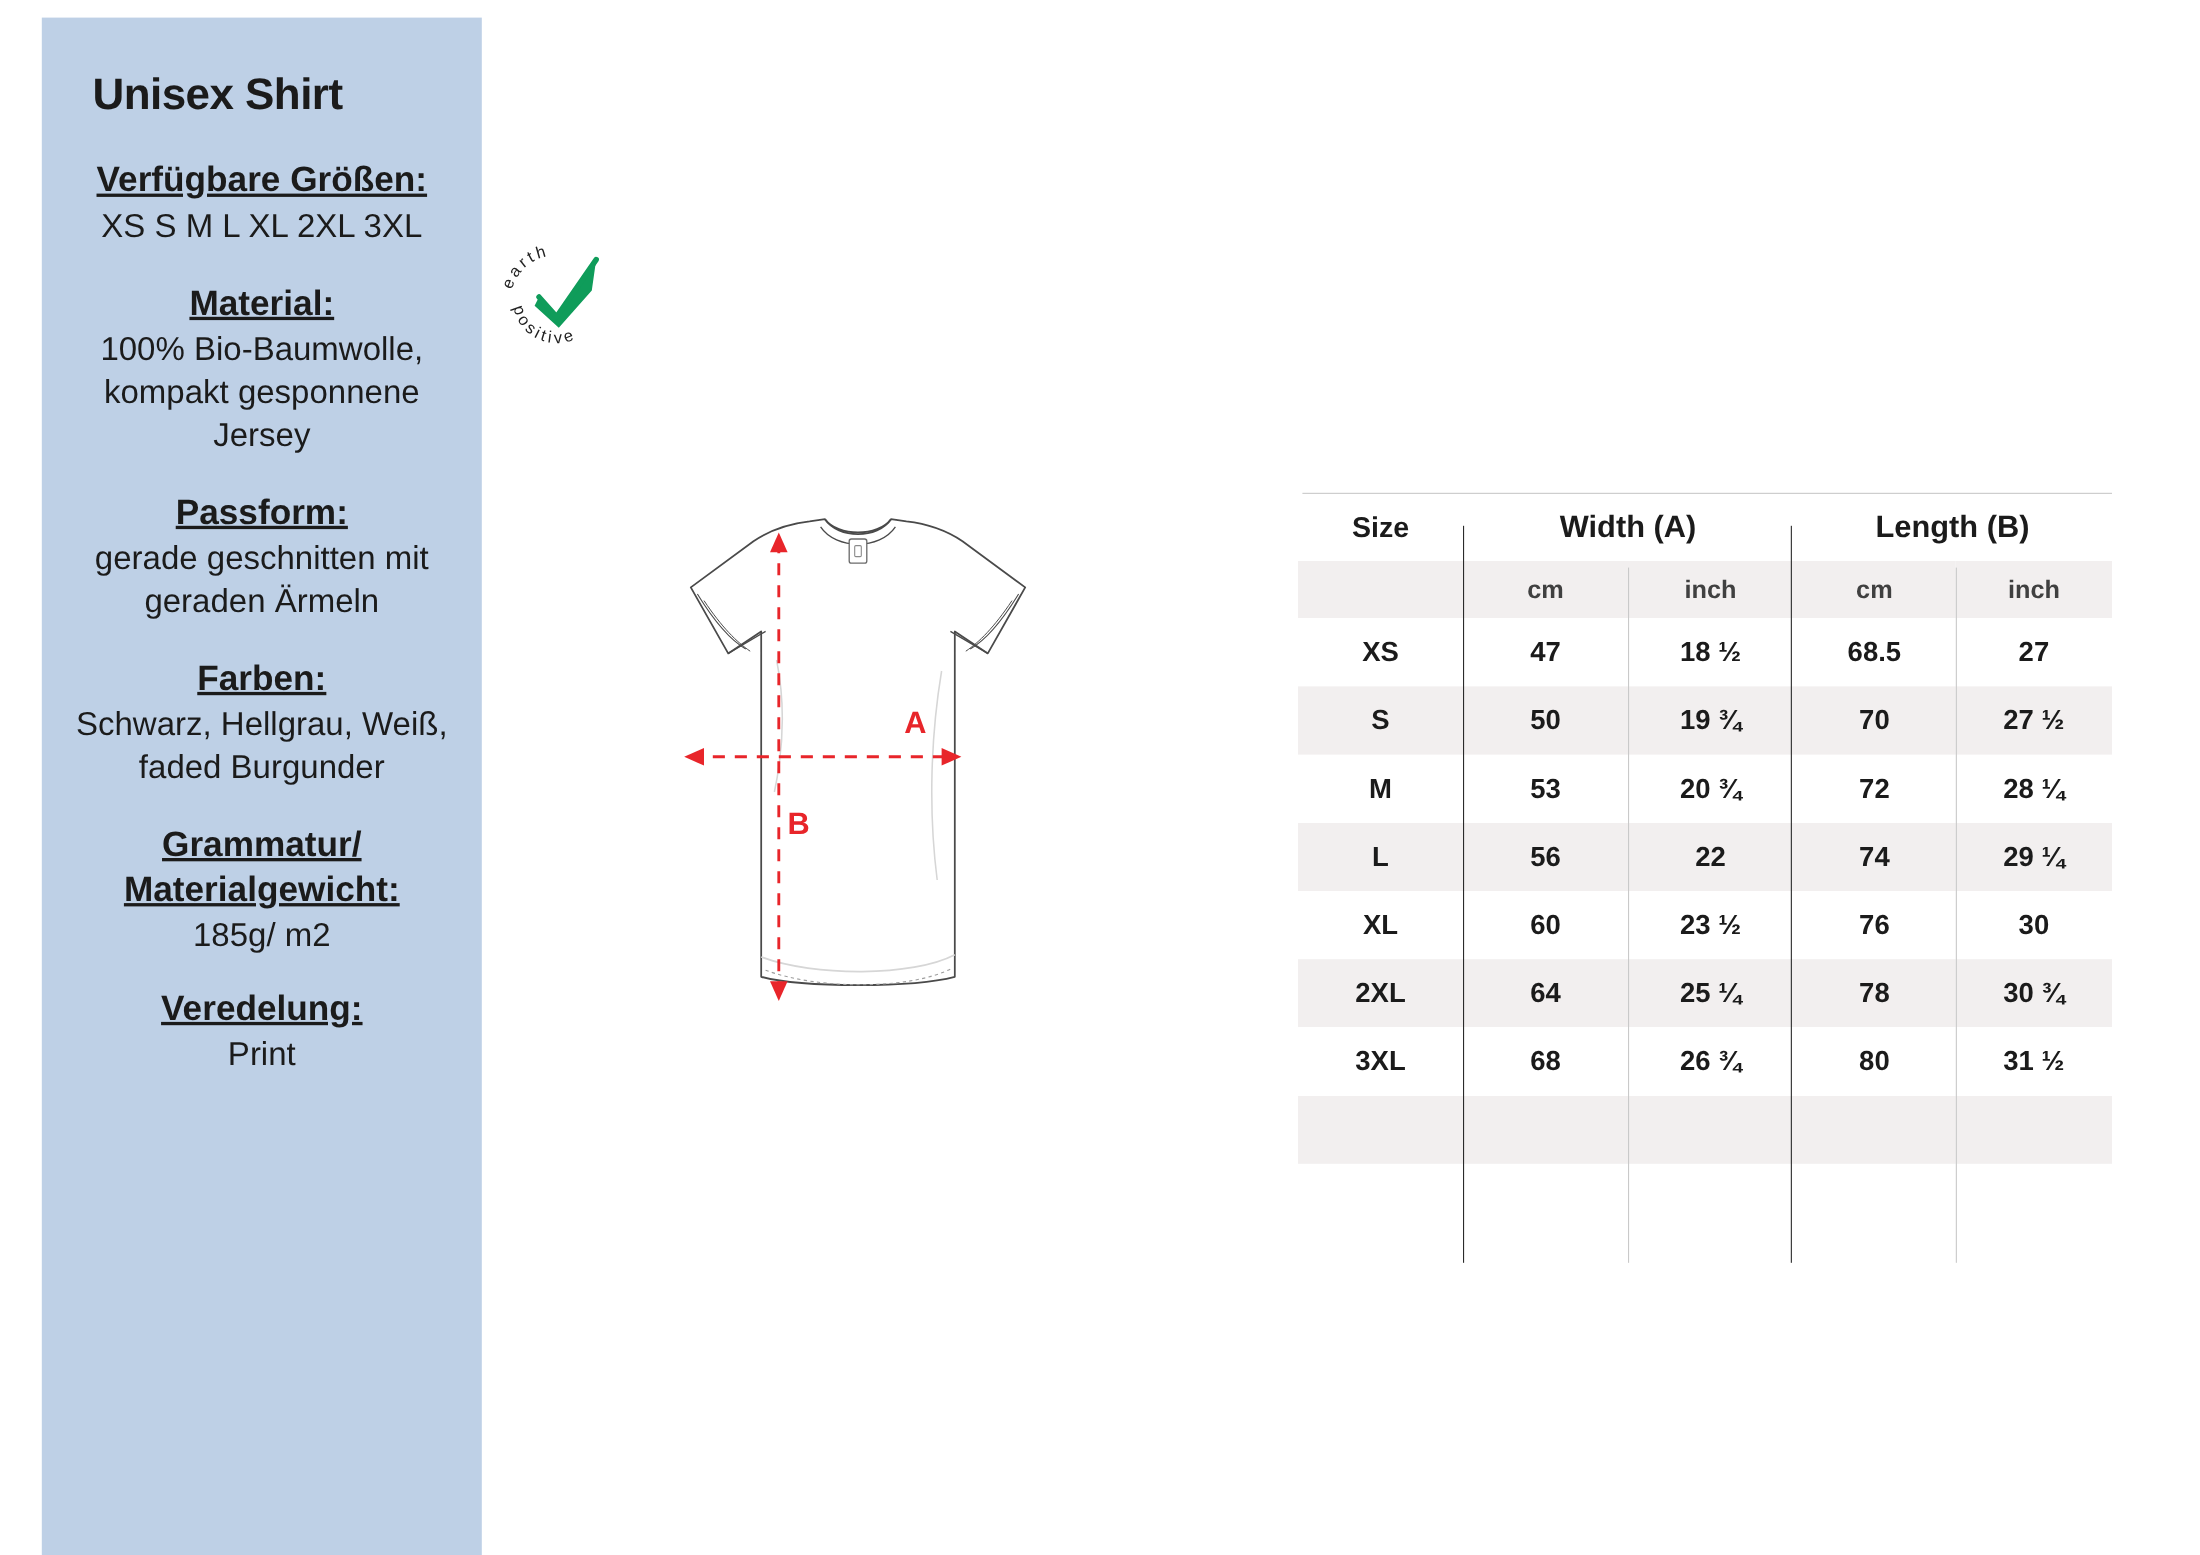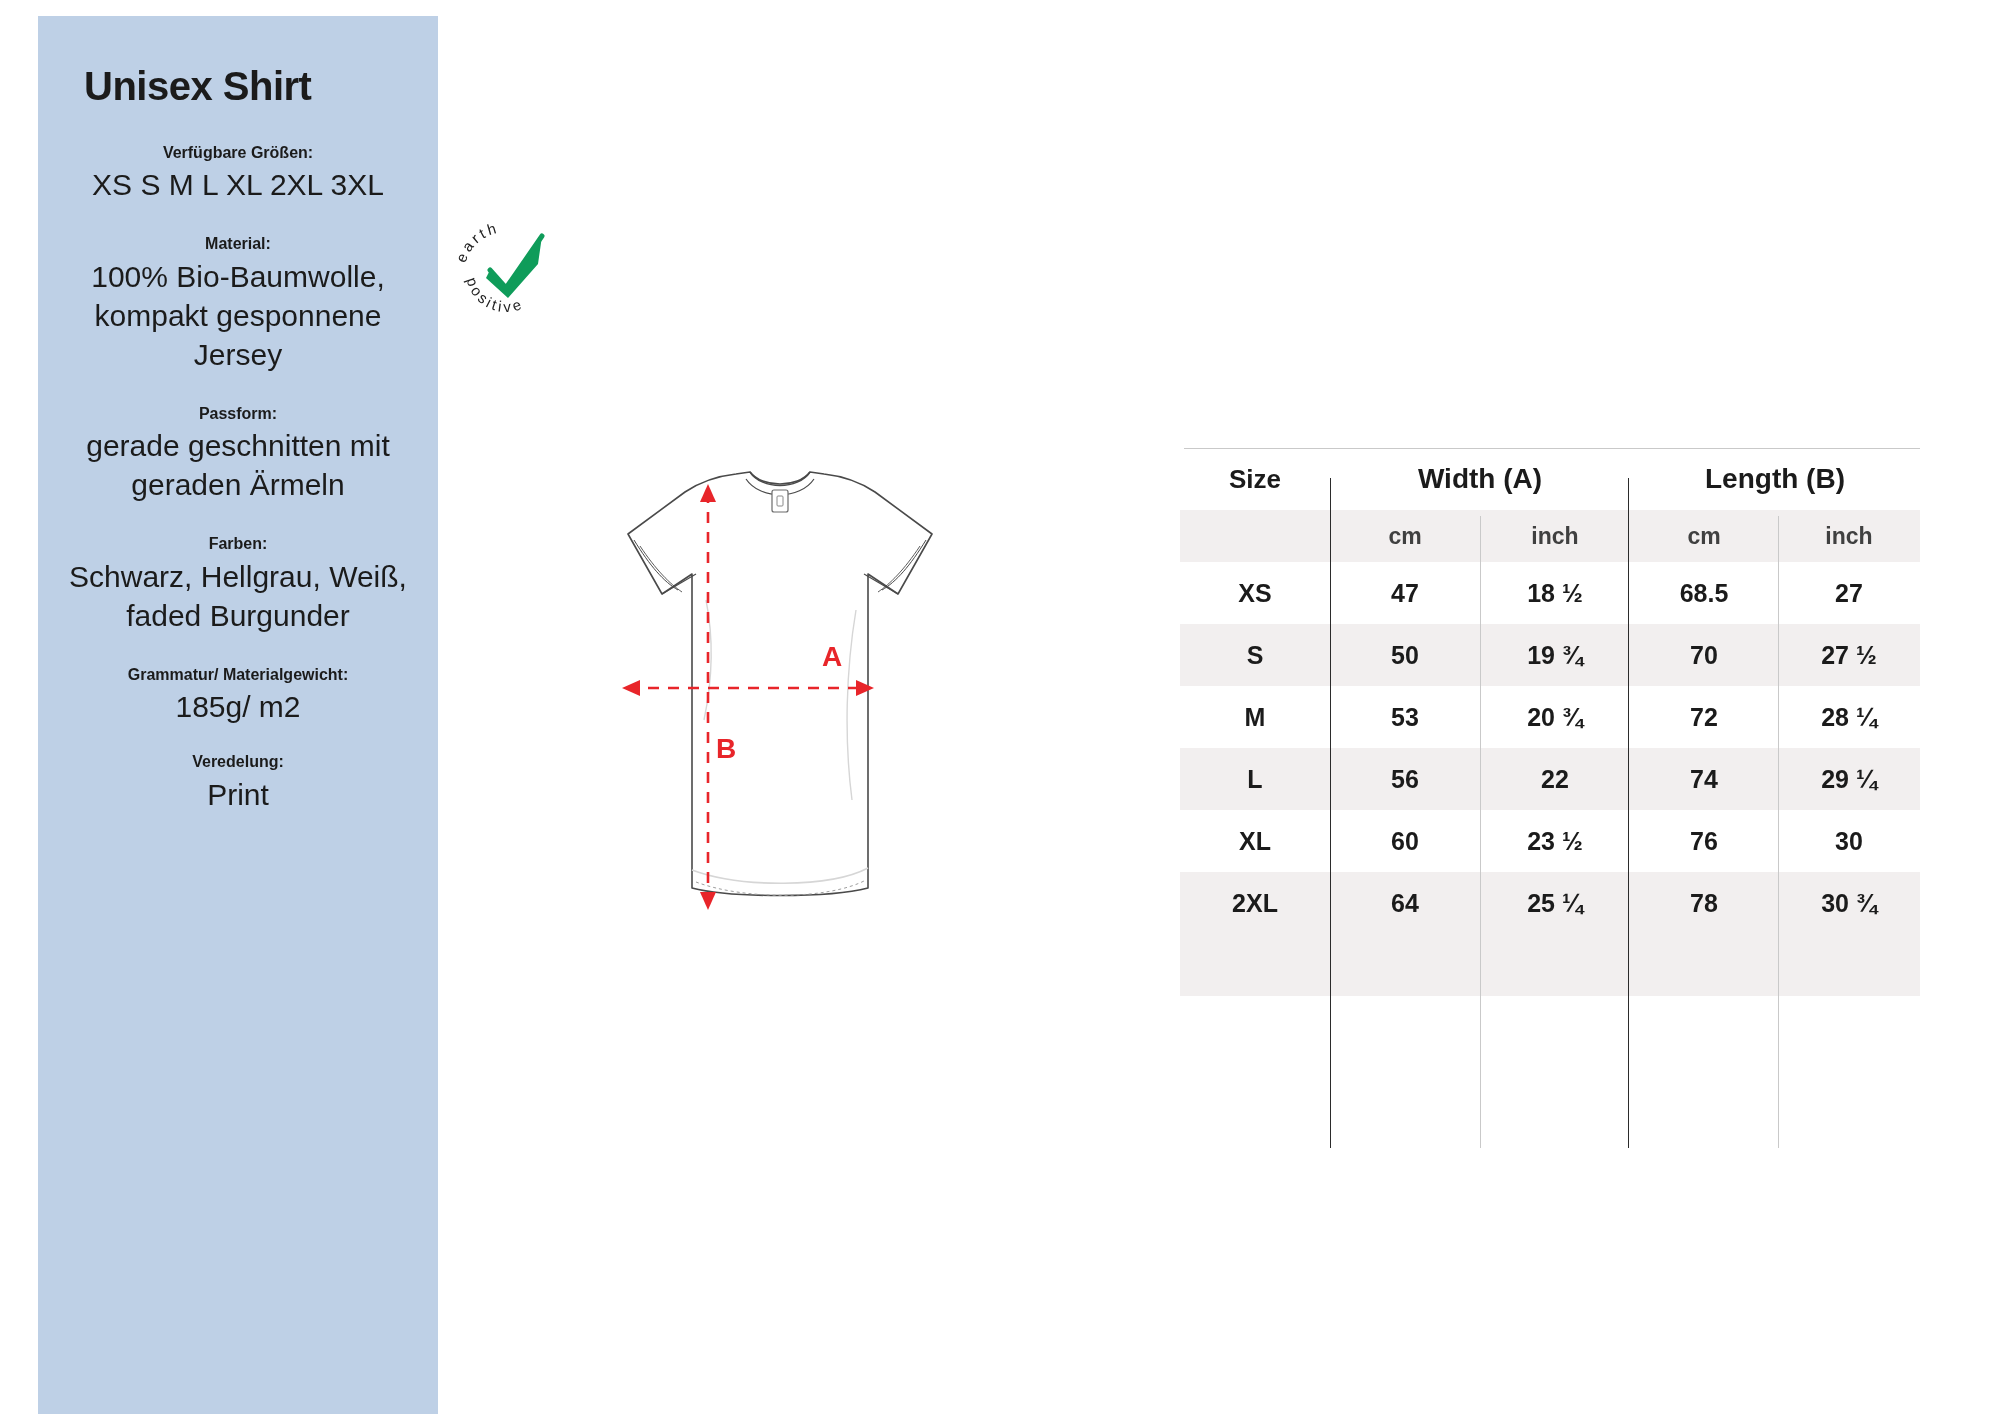--- a/index.html
+++ b/index.html
@@ -32,24 +32,25 @@
     font-size: 40px;
     font-weight: bold;
     text-align: left;
     margin: 0 0 34px 18px;
     letter-spacing: -0.5px;
   }
   .block {
     margin-bottom: 30px;
   }
   .block-label {
-    font-size: 16px;
+    font-size: 32px;
     font-weight: bold;
     line-height: 1.28;
     margin-bottom: 2px;
+    text-decoration: underline;
   }
   .block-value {
     font-size: 30px;
     line-height: 1.3;
     font-weight: normal;
   }
   .block.tight { margin-bottom: 26px; }
 
   
   #eco-badge {
@@ -285,20 +286,27 @@
         <td class="col-cm-b">76</td>
         <td class="col-in-b">30</td>
       </tr>
       <tr class="zebra">
         <td class="col-size">2XL</td>
         <td class="col-cm-a">64</td>
         <td class="col-in-a">25 ¼</td>
         <td class="col-cm-b">78</td>
         <td class="col-in-b">30 ¾</td>
       </tr>
+      <tr>
+        <td class="col-size">3XL</td>
+        <td class="col-cm-a">68</td>
+        <td class="col-in-a">26 ¾</td>
+        <td class="col-cm-b">80</td>
+        <td class="col-in-b">31 ½</td>
+      </tr>
       <tr class="zebra">
         <td class="col-size"></td>
         <td class="col-cm-a"></td>
         <td class="col-in-a"></td>
         <td class="col-cm-b"></td>
         <td class="col-in-b"></td>
       </tr>
     </tbody>
   </table>
 </div>

